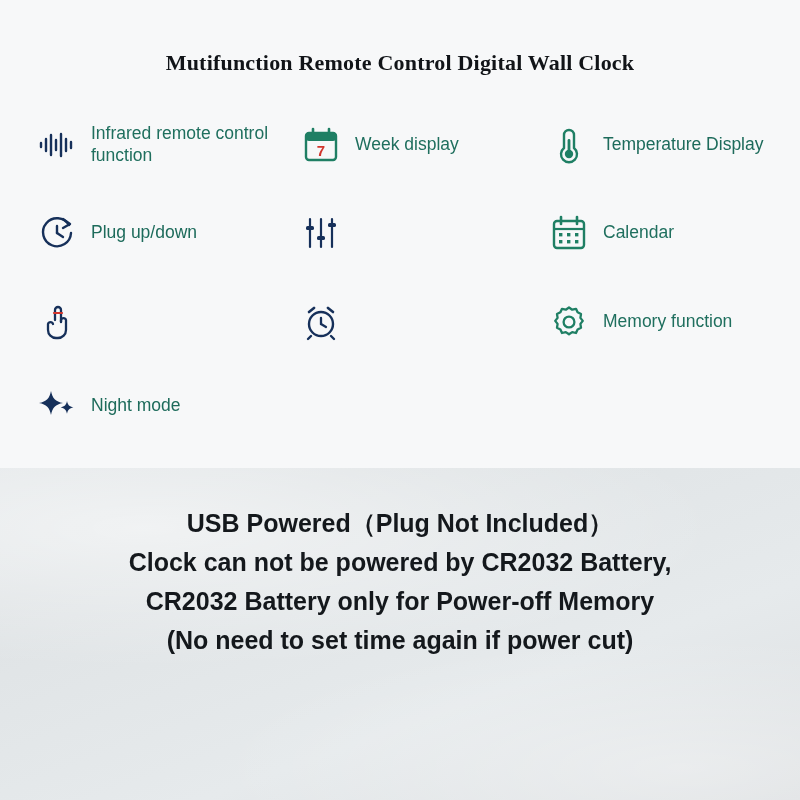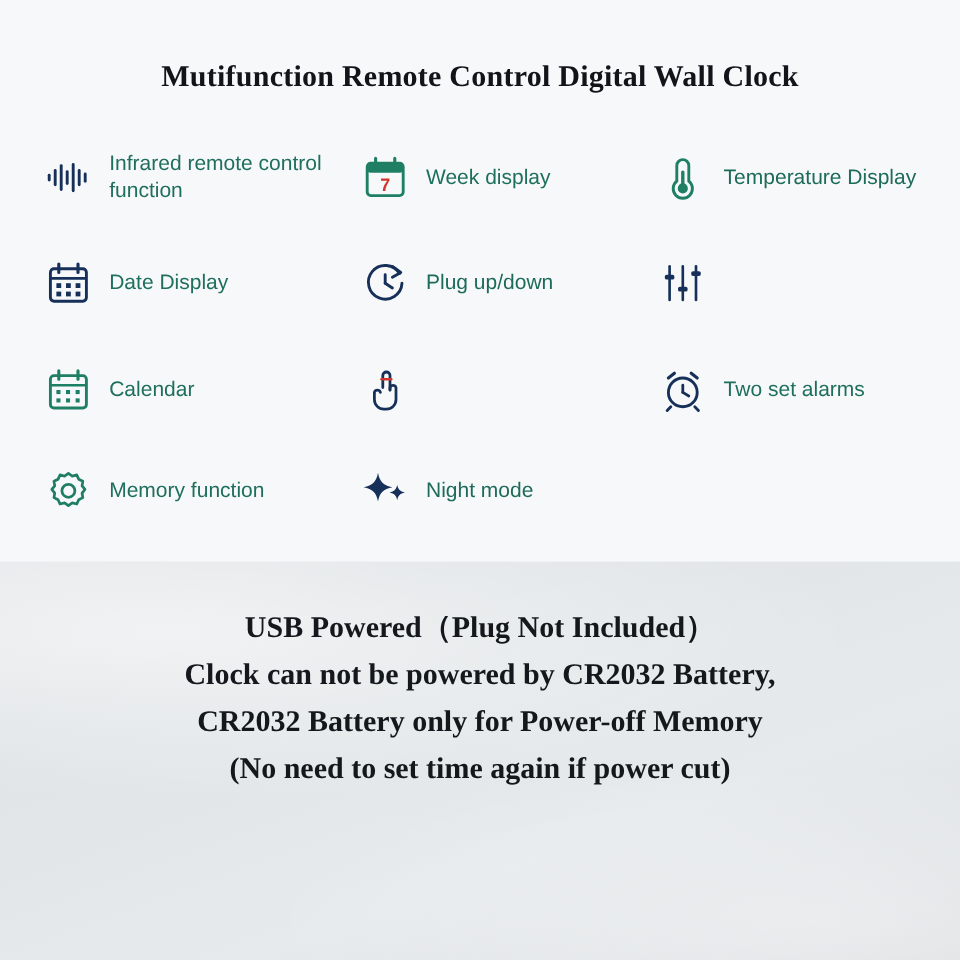--- a/index.html
+++ b/index.html
@@ -18,21 +18,21 @@
     position: absolute;
     left: 0; top: 0;
     width: 800px; height: 468px;
     background: #f7f8f9;
   }
 
   #page-title {
     text-align: center;
     font-family: "Liberation Serif", serif;
     font-weight: bold;
-    font-size: 25px;
+    font-size: 22px;
     color: #111418;
     letter-spacing: 0.2px;
     margin: 52px 0 0 0;
     line-height: 1;
   }
 
   #feature-grid {
     margin-top: 28px;
     display: grid;
     grid-template-columns: 264px 248px 288px;
@@ -59,21 +59,21 @@
   .col1 .lbl { color: #1f6f5e; }
   .col2 .lbl { color: #1f6f5e; }
   .col3 .lbl { color: #1d6b5b; text-align: right; }
 
   
   #usb-block {
     position: absolute;
     left: 0; top: 468px;
     width: 800px;
     text-align: center;
-    font-family: Liberation Serif, serif;
+    font-family: Liberation Sans, sans-serif;
     color: #14181c;
   }
   #usb-block .line {
     font-size: 25px;
     line-height: 39px;
     font-weight: bold;
   }
   #usb-block .line.l1 { margin-top: 36px; }
 
   .sheen {
@@ -130,39 +130,20 @@
       <span class="ico">
         <svg width="34" height="40" viewBox="0 0 34 40">
           <path d="M17 5 a5 5 0 0 1 5 5 v13 a8 8 0 1 1 -10 0 v-13 a5 5 0 0 1 5 -5 z" fill="none" stroke="#1f7f64" stroke-width="2.4"></path>
           <circle cx="17" cy="29" r="4.2" fill="#1f7f64"></circle>
           <rect x="15.6" y="14" width="2.8" height="13" rx="1.4" fill="#1f7f64"></rect>
         </svg>
       </span>
       <span class="lbl">Temperature Display</span>
     </div>
 
-    <div class="feature col1">
-      <span class="ico">
-        <svg width="38" height="38" viewBox="0 0 38 38">
-          <rect x="4" y="7" width="30" height="27" rx="3" fill="none" stroke="#16305a" stroke-width="2.4"></rect>
-          <line x1="4" y1="15" x2="34" y2="15" stroke="#16305a" stroke-width="2.2"></line>
-          <line x1="11" y1="3" x2="11" y2="10" stroke="#16305a" stroke-width="2.6" stroke-linecap="round"></line>
-          <line x1="27" y1="3" x2="27" y2="10" stroke="#16305a" stroke-width="2.6" stroke-linecap="round"></line>
-          <g fill="#16305a">
-            <rect x="9" y="19" width="4" height="4"></rect>
-            <rect x="17" y="19" width="4" height="4"></rect>
-            <rect x="25" y="19" width="4" height="4"></rect>
-            <rect x="9" y="26" width="4" height="4"></rect>
-            <rect x="17" y="26" width="4" height="4"></rect>
-            <rect x="25" y="26" width="4" height="4"></rect>
-          </g>
-        </svg>
-      </span>
-      <span class="lbl">Date Display</span>
-    </div>
 
 
     <div class="feature col3">
       <span class="ico">
         <svg width="38" height="38" viewBox="0 0 38 38">
           <path d="M31 11 A14 14 0 1 0 33 19" fill="none" stroke="#16305a" stroke-width="2.4" stroke-linecap="round"></path>
           <path d="M25 5 L32 10 L25 14" fill="none" stroke="#16305a" stroke-width="2.4" stroke-linecap="round" stroke-linejoin="round"></path>
           <line x1="19" y1="19" x2="19" y2="12" stroke="#16305a" stroke-width="2.4" stroke-linecap="round"></line>
           <line x1="19" y1="19" x2="25" y2="23" stroke="#16305a" stroke-width="2.4" stroke-linecap="round"></line>
         </svg>
@@ -222,21 +203,20 @@
         <svg width="38" height="38" viewBox="0 0 38 38">
           <circle cx="19" cy="21" r="12" fill="none" stroke="#16305a" stroke-width="2.4"></circle>
           <path d="M7 9 L12 5" stroke="#16305a" stroke-width="2.6" stroke-linecap="round"></path>
           <path d="M31 9 L26 5" stroke="#16305a" stroke-width="2.6" stroke-linecap="round"></path>
           <path d="M9 33 L6 36" stroke="#16305a" stroke-width="2.4" stroke-linecap="round"></path>
           <path d="M29 33 L32 36" stroke="#16305a" stroke-width="2.4" stroke-linecap="round"></path>
           <line x1="19" y1="21" x2="19" y2="15" stroke="#16305a" stroke-width="2.3" stroke-linecap="round"></line>
           <line x1="19" y1="21" x2="24" y2="24" stroke="#16305a" stroke-width="2.3" stroke-linecap="round"></line>
         </svg>
       </span>
-      <span class="lbl">Two set alarms</span>
     </div>
 
     <div class="feature col2">
       <span class="ico">
         <svg width="38" height="38" viewBox="0 0 38 38">
           <g stroke="#1f7f64" stroke-width="2.3" fill="none" stroke-linejoin="round">
             <path d="M19 4.5 l3.2 2.2 3.8 -0.9 1.6 3.5 3.4 1.8 -0.6 3.8 2.4 3 -2.4 3 0.6 3.8 -3.4 1.8 -1.6 3.5 -3.8 -0.9 -3.2 2.2 -3.2 -2.2 -3.8 0.9 -1.6 -3.5 -3.4 -1.8 0.6 -3.8 -2.4 -3 2.4 -3 -0.6 -3.8 3.4 -1.8 1.6 -3.5 3.8 0.9 z"></path>
             <circle cx="19" cy="19" r="5.4"></circle>
           </g>
         </svg>

